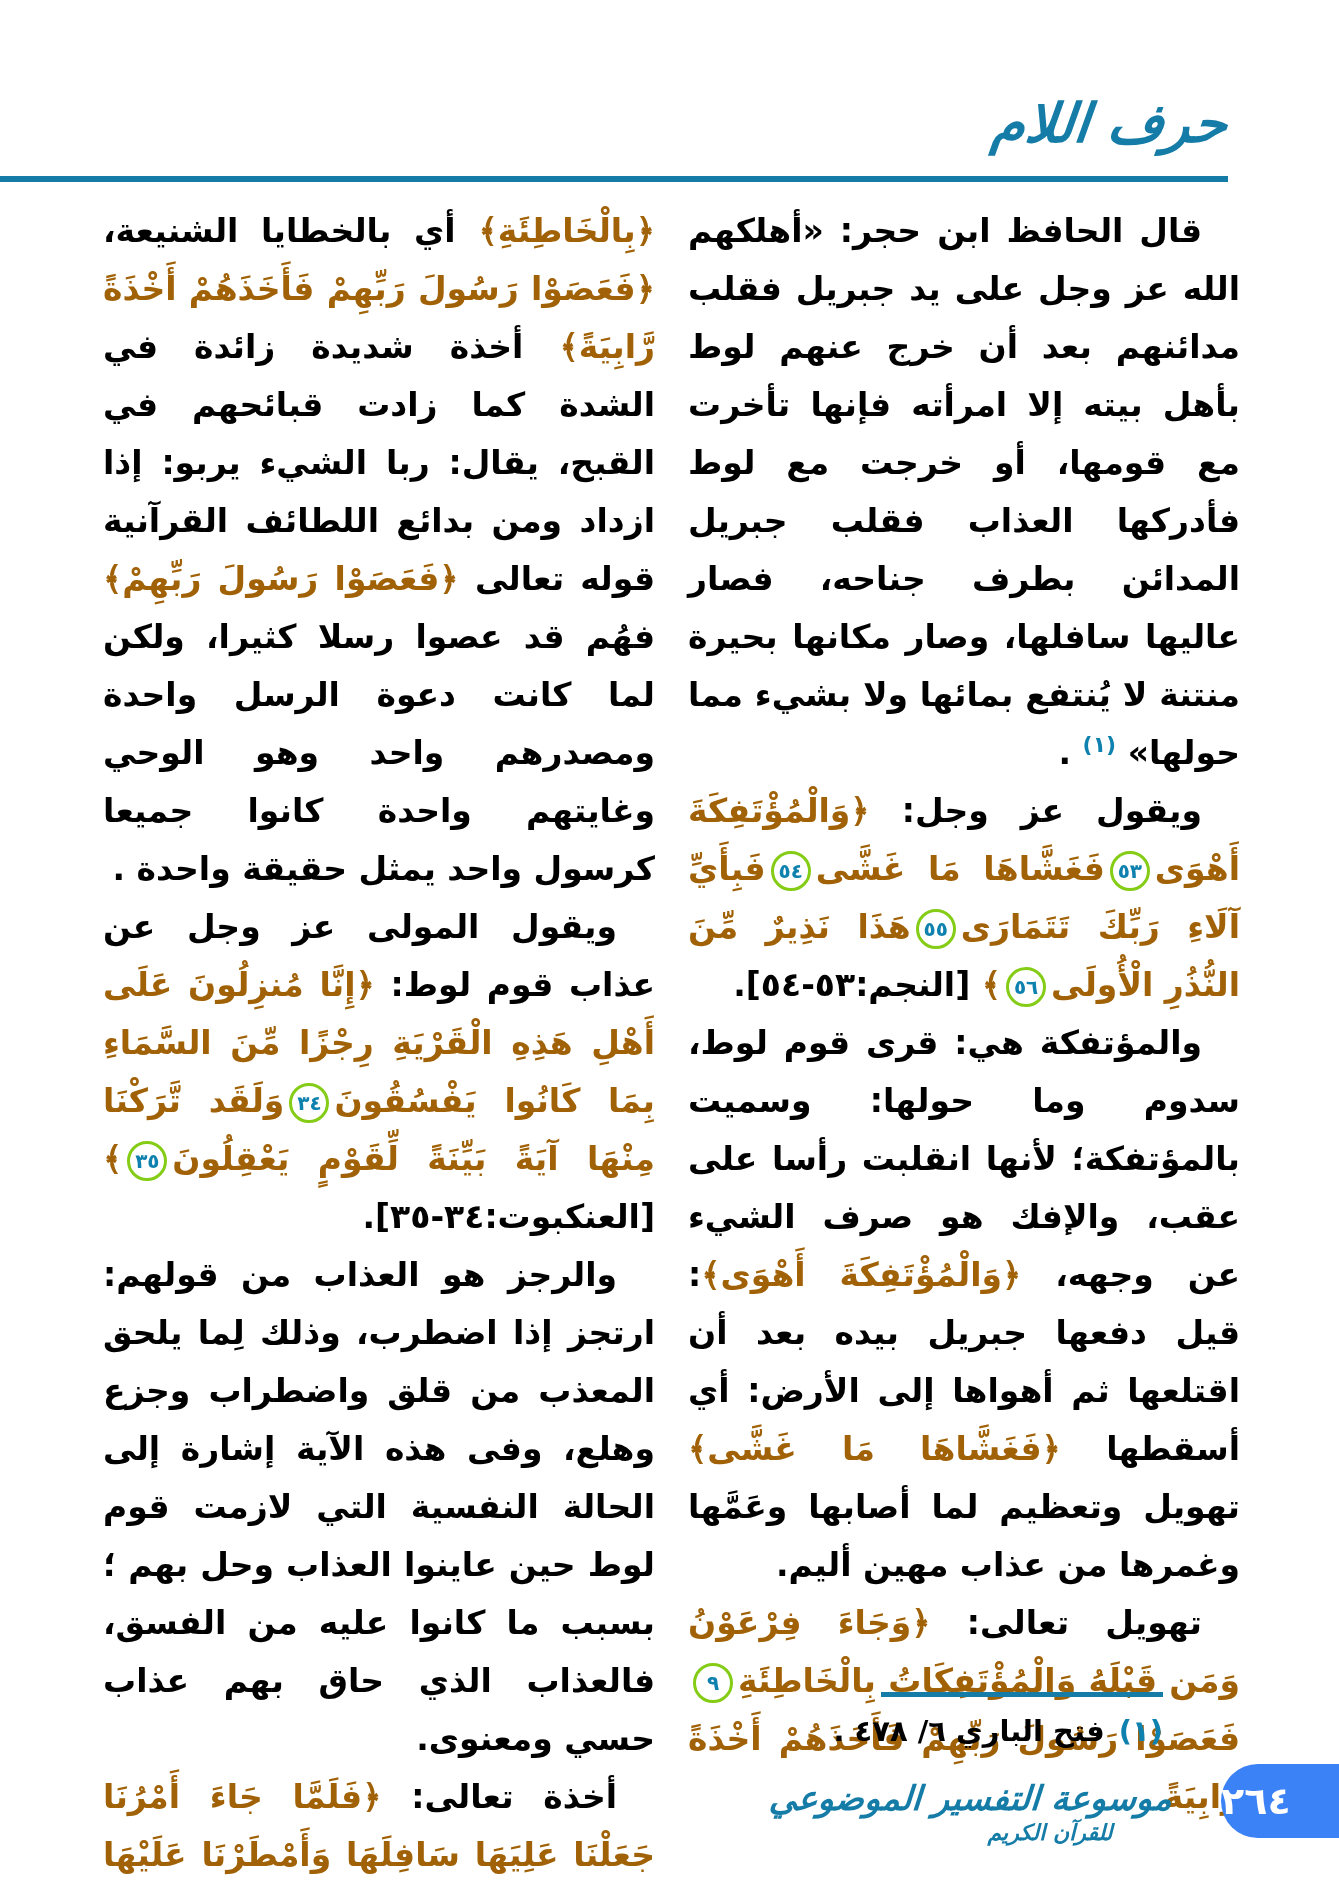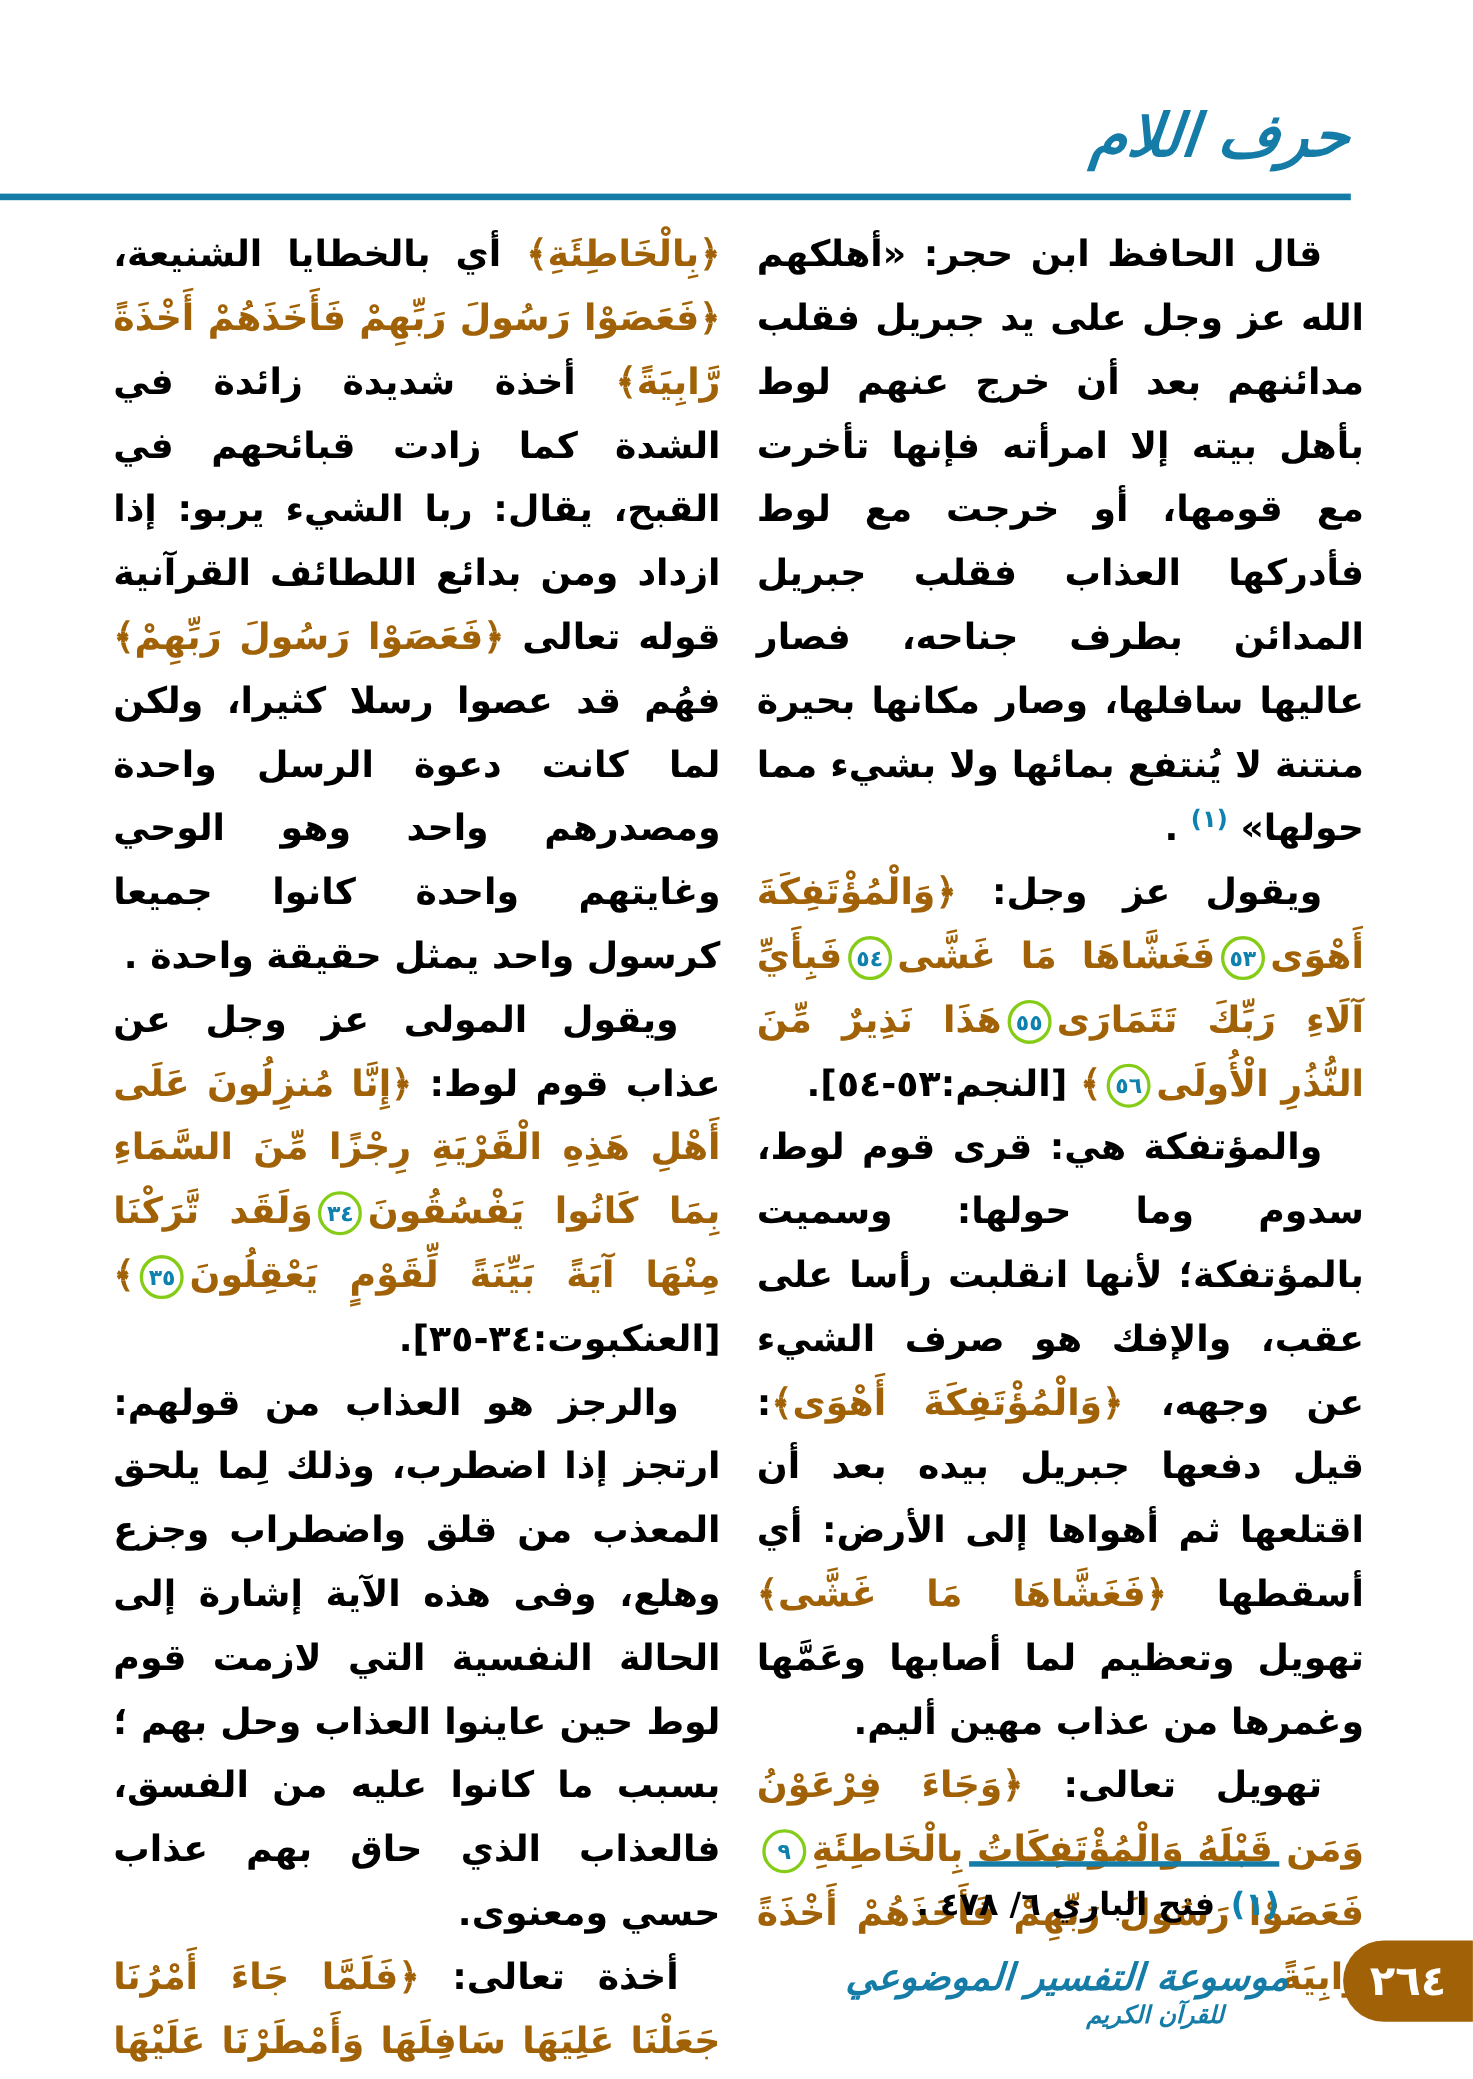--- a/index.html
+++ b/index.html
@@ -55,22 +55,22 @@
   .logo-l1{
     font-size:34px;font-weight:bold;font-style:italic;
     letter-spacing:-3px;white-space:nowrap;transform:skewX(-4deg);
   }
   .logo-l2{
     font-size:22px;font-weight:bold;font-style:italic;margin-top:2px;
     letter-spacing:-1px;white-space:nowrap;
   }
   .badge{
     position:absolute;top:1764px;right:0;width:118px;height:74px;
-    background:#a16207;border-radius:37px 0 0 37px;
-    display:flex;align-items:center;justify-content:center;
+    background:#3b82f6;border-radius:37px 0 0 37px;
+    display:flex;align-items:center;justify-content:flex-end;
     color:#ffffff;font-size:38px;font-weight:bold;direction:rtl;
   }
 </style>
 </head>
 <body>
 
 <div class="page">
 
   <div class="header-title">حرف اللام</div>
 

